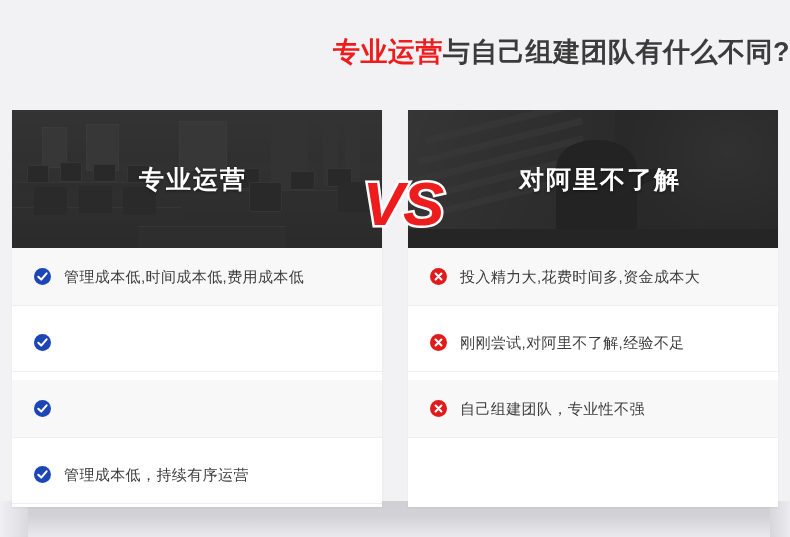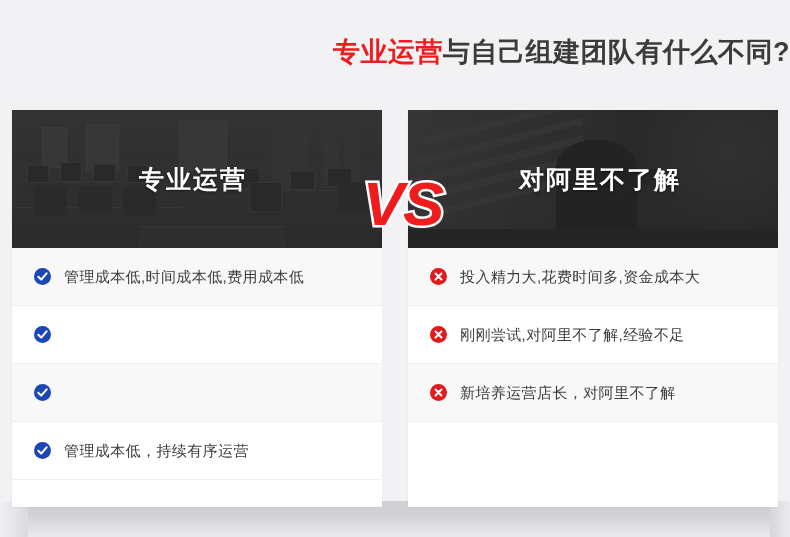--- a/index.html
+++ b/index.html
@@ -145,21 +145,21 @@
     background:#1a1a1a;
     transform:rotate(-28deg);
     border-radius:4px;
   }
   .scene-sil .ground{
     position:absolute; left:0; right:0; bottom:0; height:14%;
     background:#1d1d1d;
   }
 
   
-  .rows { flex:1 1 auto; display:flex; flex-direction:column; }
+  .rows { flex:1 1 auto; display:flex; flex-direction:column;gap:8px; }
   .row {
     height:58px;
     display:flex;
     align-items:center;
     padding-left:22px;
     background:#ffffff;
     border-bottom:1px solid #efefef;
   }
   .row.alt { background:#f8f8f9; }
   .row:last-child { border-bottom:none; }
@@ -316,21 +316,21 @@
         </span>
         <span class="txt">刚刚尝试,对阿里不了解,经验不足</span>
       </div>
       <div class="row alt">
         <span class="badge">
           <svg viewBox="0 0 17 17">
               <circle cx="8.5" cy="8.5" r="8.5" fill="#e01b1b"></circle>
               <path d="M5.6 5.6 L11.4 11.4 M11.4 5.6 L5.6 11.4" stroke="#fff" stroke-width="2.1" stroke-linecap="round"></path>
             </svg>
         </span>
-        <span class="txt">新培养运营店长，对阿里不了解</span>
+        <span class="txt">自己组建团队，专业性不强</span>
       </div>
       <div class="filler"></div>
     </div>
   </div>
 </div>
 
 <div id="vs">VS</div>
 
 <div id="bottom-band"></div>
 

